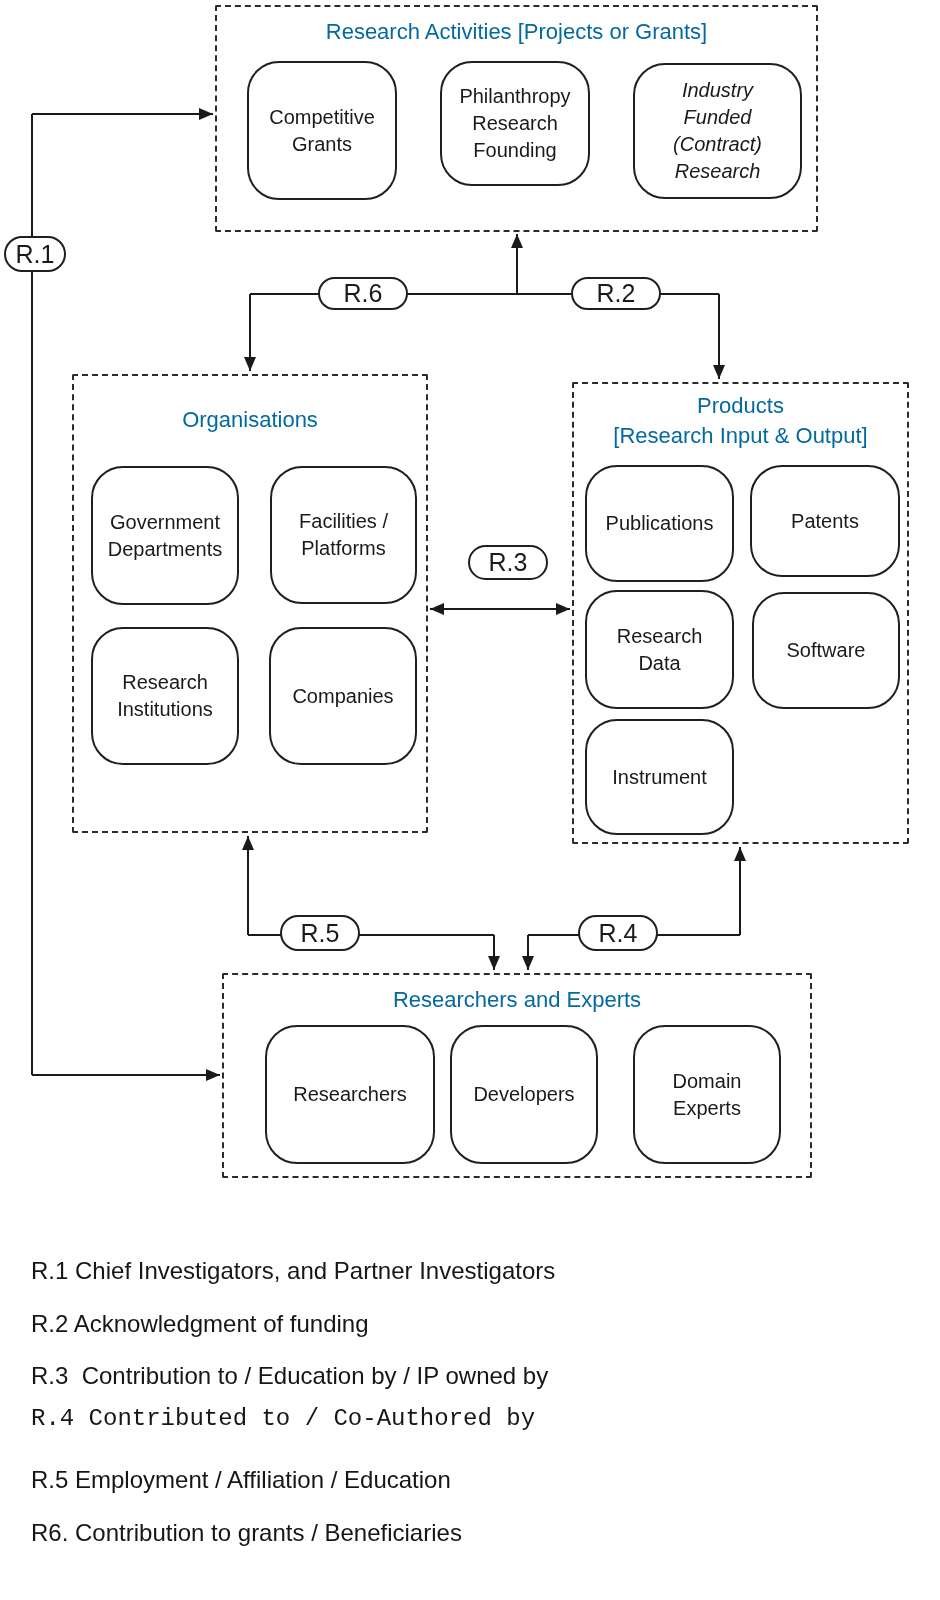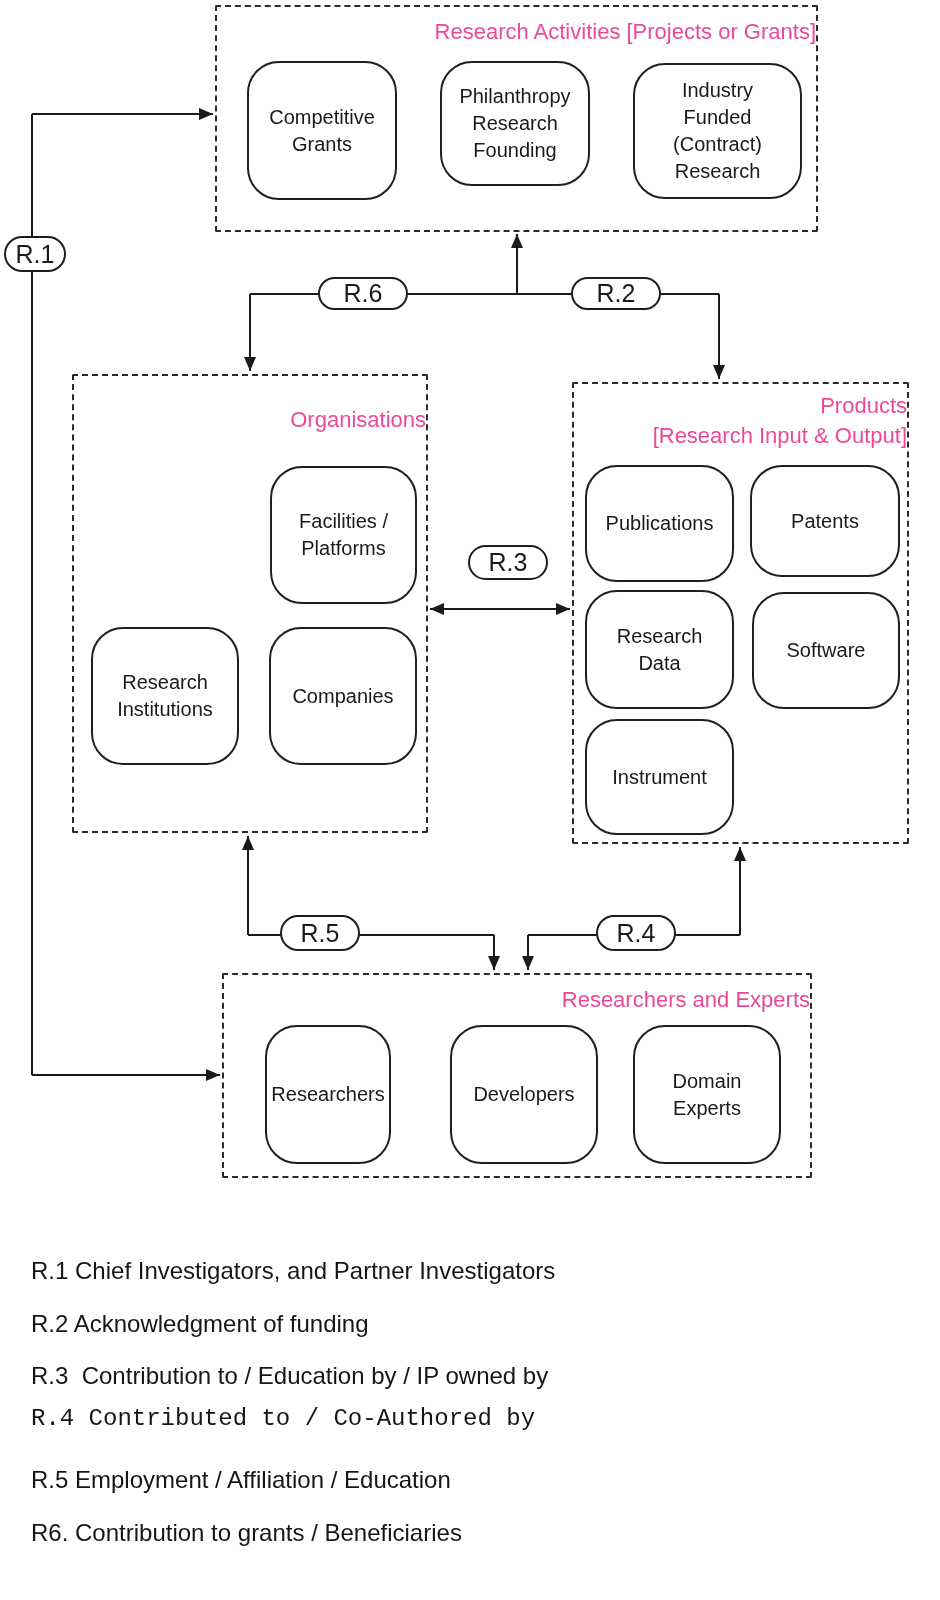--- a/index.html
+++ b/index.html
@@ -23,42 +23,42 @@
     border: 2px dashed #2b2b2b;
     border-radius: 2px;
     background: transparent;
     z-index: 2;
     box-sizing: border-box;
   }
   .group-title {
     position: absolute;
     left: 0;
     width: 100%;
-    text-align: right;
+    text-align: center;
     font-size: 22px;
     line-height: 30px;
-    color: #ec4899;
+    color: #0369a1;
     white-space: pre-wrap;
   }
   .node {
     position: absolute;
     border: 2px solid #1f1f1f;
     border-radius: 32px;
     background: #ffffff;
     display: flex;
     align-items: center;
     justify-content: center;
     text-align: center;
     font-size: 20px;
     line-height: 27px;
     padding: 0 16px;
     box-sizing: border-box;
     color: #1a1a1a;
   }
-  .node.narrow { padding: 0 26px; }
+  .node.narrow { padding: 0 26px; font-style: italic; }
   .pill {
     position: absolute;
     border: 2px solid #1f1f1f;
     border-radius: 20px;
     background: #ffffff;
     display: flex;
     align-items: center;
     justify-content: center;
     font-size: 25px;
     color: #1a1a1a;
@@ -111,48 +111,49 @@
 
   <div class="group" style="left:215px; top:5px; width:603px; height:227px;">
     <div class="group-title" style="top:10px;">Research Activities [Projects or Grants]</div>
     <div class="node" style="left:30px; top:54px; width:150px; height:139px;">Competitive Grants</div>
     <div class="node" style="left:223px; top:54px; width:150px; height:125px;">Philanthropy Research Founding</div>
     <div class="node narrow" style="left:416px; top:56px; width:169px; height:136px;">Industry Funded (Contract) Research</div>
   </div>
 
   <div class="group" style="left:72px; top:374px; width:356px; height:459px;">
     <div class="group-title" style="top:29px;">Organisations</div>
+    <div class="node" style="left:17px; top:90px; width:148px; height:139px;">Government Departments</div>
     <div class="node" style="left:196px; top:90px; width:147px; height:138px;">Facilities / Platforms</div>
     <div class="node" style="left:17px; top:251px; width:148px; height:138px;">Research Institutions</div>
     <div class="node" style="left:195px; top:251px; width:148px; height:138px;">Companies</div>
   </div>
 
   <div class="group" style="left:572px; top:382px; width:337px; height:462px;">
     <div class="group-title" style="top:7px;">Products</div>
     <div class="group-title" style="top:37px;">[Research Input &amp; Output]</div>
     <div class="node" style="left:11px; top:81px; width:149px; height:117px;">Publications</div>
     <div class="node" style="left:176px; top:81px; width:150px; height:112px;">Patents</div>
     <div class="node" style="left:11px; top:206px; width:149px; height:119px;">Research Data</div>
     <div class="node" style="left:178px; top:208px; width:148px; height:117px;">Software</div>
     <div class="node" style="left:11px; top:335px; width:149px; height:116px;">Instrument</div>
   </div>
 
   <div class="group" style="left:222px; top:973px; width:590px; height:205px;">
     <div class="group-title" style="top:10px;">Researchers and Experts</div>
-    <div class="node" style="left:41px; top:50px; width:126px; height:139px;">Researchers</div>
+    <div class="node" style="left:41px; top:50px; width:170px; height:139px;">Researchers</div>
     <div class="node" style="left:226px; top:50px; width:148px; height:139px;">Developers</div>
     <div class="node" style="left:409px; top:50px; width:148px; height:139px;">Domain Experts</div>
   </div>
 
   <div class="pill" style="left:4px; top:236px; width:62px; height:36px;">R.1</div>
   <div class="pill" style="left:318px; top:277px; width:90px; height:33px;">R.6</div>
   <div class="pill" style="left:571px; top:277px; width:90px; height:33px;">R.2</div>
   <div class="pill" style="left:468px; top:545px; width:80px; height:35px;">R.3</div>
   <div class="pill" style="left:280px; top:915px; width:80px; height:36px;">R.5</div>
-  <div class="pill" style="left:596px; top:915px; width:80px; height:36px;">R.4</div>
+  <div class="pill" style="left:578px; top:915px; width:80px; height:36px;">R.4</div>
 
   <div class="legend-line" style="top:1256px;">R.1 Chief Investigators, and Partner Investigators</div>
   <div class="legend-line" style="top:1309px;">R.2 Acknowledgment of funding</div>
   <div class="legend-line" style="top:1361px;">R.3  Contribution to / Education by / IP owned by</div>
   <div class="legend-line" style="top:1404px;font-family:Liberation Mono, monospace;">R.4 Contributed to / Co-Authored by</div>
   <div class="legend-line" style="top:1465px;">R.5 Employment / Affiliation / Education</div>
   <div class="legend-line" style="top:1518px;">R6. Contribution to grants / Beneficiaries</div>
 
 </div>
 

